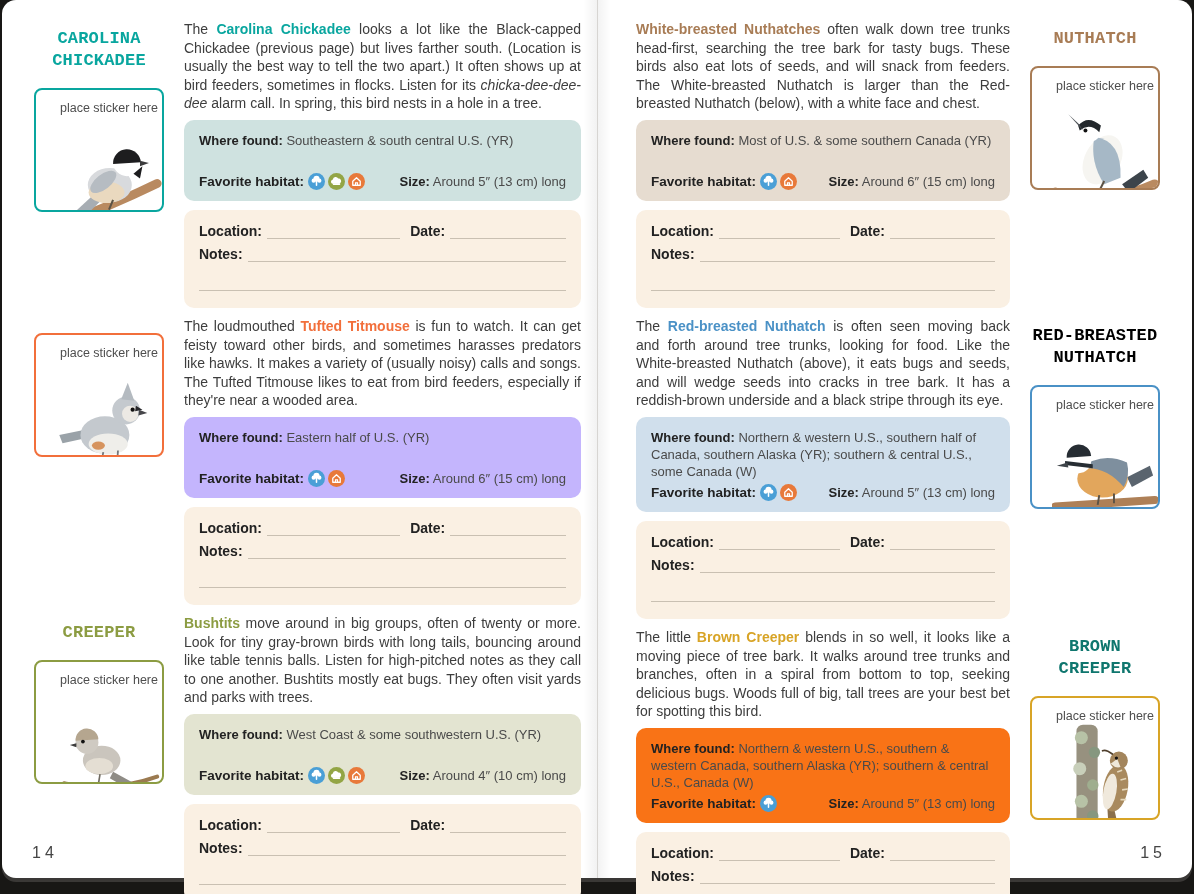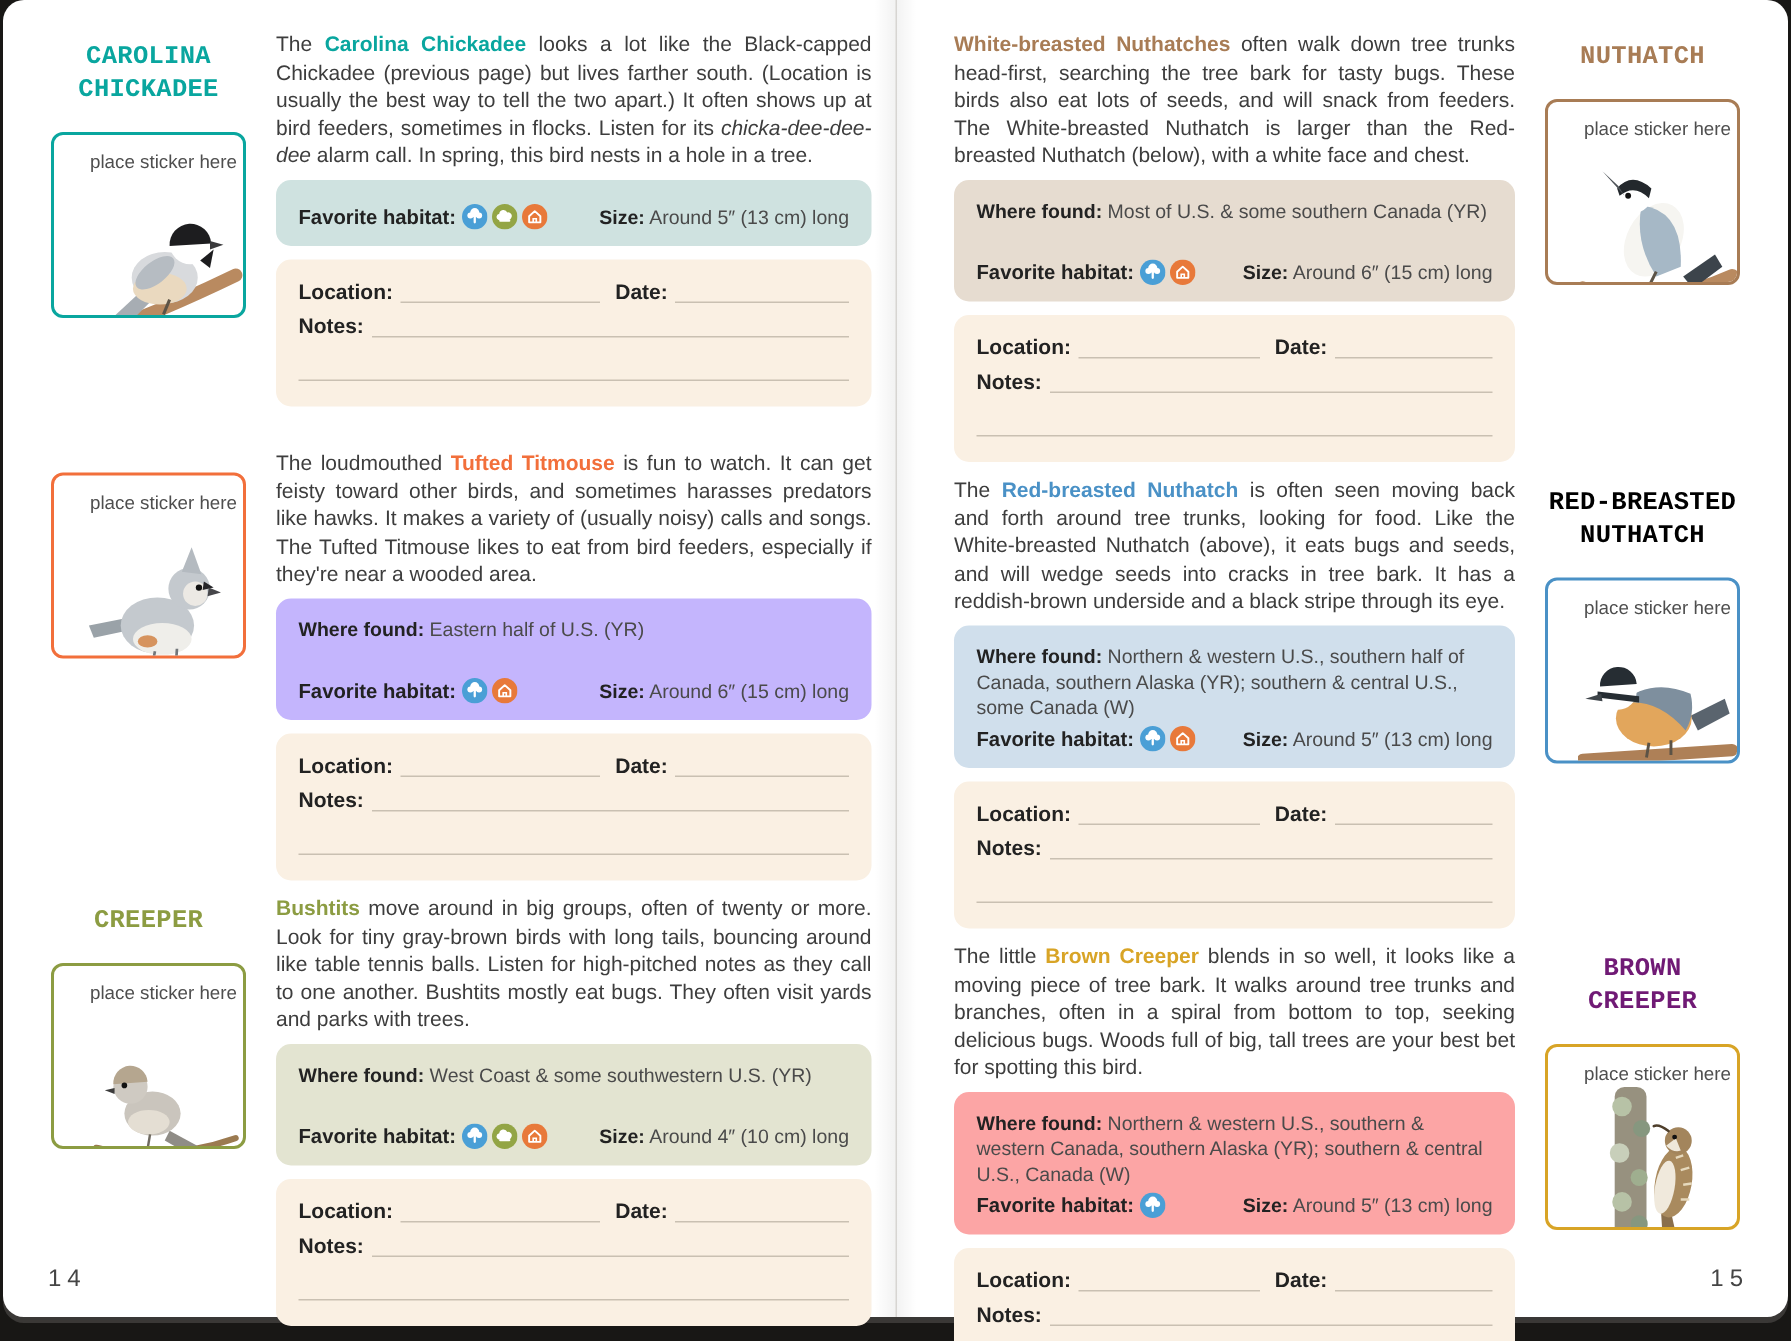--- a/index.html
+++ b/index.html
@@ -82,20 +82,21 @@
               <polygon points="95,72 106,63 103,78" fill="#1d1d1f"></polygon>
               <polygon points="103,56 114,59 103,63" fill="#3a3a3c"></polygon>
               <path d="M70 104 l-5 12" stroke="#5c5346" stroke-width="2.5"></path>
             </svg>
           </div>
         </div>
       </aside>
       <div class="main">
         <p class="para"><span>The </span><b class="nm" style="color: rgb(9, 166, 159);">Carolina Chickadee</b><span> looks a lot like the Black-capped Chickadee (previous page) but lives farther south. (Location is usually the best way to tell the two apart.) It often shows up at bird feeders, sometimes in flocks. Listen for its </span><i>chicka-dee-dee-dee</i><span> alarm call. In spring, this bird nests in a hole in a tree.</span></p>
         <div class="infobox" style="background-color: rgb(207, 226, 224);">
+          <div class="where-row"><b>Where found:</b> <span>Southeastern &amp; south central U.S. (YR)</span></div>
           <div class="hab-row">
             <div class="hab-left">
                 <b>Favorite habitat:</b>
                 <span class="icons">
                   <svg class="hic" viewBox="0 0 20 20">
                     <circle cx="10" cy="10" r="10" fill="#4A9FD6"></circle>
                     <rect x="9.1" y="9" width="1.8" height="6.2" rx="0.9" fill="#fff"></rect>
                     <circle cx="10" cy="6.8" r="3.6" fill="#fff"></circle>
                     <circle cx="6.6" cy="9" r="2.4" fill="#fff"></circle>
                     <circle cx="13.4" cy="9" r="2.4" fill="#fff"></circle>
@@ -400,21 +401,21 @@
               <path d="M58 102 l-2 12 M76 100 l0 12" stroke="#5c5346" stroke-width="2.4"></path>
             </svg>
           </div>
         </div>
       </aside>
     </section>
 
     <section class="species rgt s3">
       <div class="main">
         <p class="para"><span>The little </span><b class="nm" style="color: rgb(216, 164, 38);">Brown Creeper</b><span> blends in so well, it looks like a moving piece of tree bark. It walks around tree trunks and branches, often in a spiral from bottom to top, seeking delicious bugs. Woods full of big, tall trees are your best bet for spotting this bird.</span><i></i><span></span></p>
-        <div class="infobox" style="background-color: #fca5a5;">
+        <div class="infobox" style="background-color: #f97316;">
           <div class="where-row"><b>Where found:</b> <span>Northern &amp; western U.S., southern &amp; western Canada, southern Alaska (YR); southern &amp; central U.S., Canada (W)</span></div>
           <div class="hab-row">
             <div class="hab-left">
                 <b>Favorite habitat:</b>
                 <span class="icons">
                   <svg class="hic" viewBox="0 0 20 20">
                     <circle cx="10" cy="10" r="10" fill="#4A9FD6"></circle>
                     <rect x="9.1" y="9" width="1.8" height="6.2" rx="0.9" fill="#fff"></rect>
                     <circle cx="10" cy="6.8" r="3.6" fill="#fff"></circle>
                     <circle cx="6.6" cy="9" r="2.4" fill="#fff"></circle>
@@ -433,21 +434,21 @@
               <span class="line l-date"></span>
             </div>
           <div class="frow">
               <b>Notes:</b>
               <span class="line l-notes"></span>
             </div>
           <div class="frow"></div>
         </div>
       </div>
       <aside class="side">
-        <h2 class="title" style="color: #701a75;">
+        <h2 class="title" style="color: #0f766e;">
           <span>BROWN</span>
           <span>CREEPER</span>
         </h2>
         <div class="sticker" style="border-color: rgb(216, 164, 38);">
           <div class="sticker-label">place sticker here</div>
           <div class="bird-art">
             <svg viewBox="0 0 130 140" preserveAspectRatio="xMidYMax meet">
               <rect x="30" y="2" width="26" height="138" rx="8" fill="#97917f"></rect>
               <circle cx="36" cy="18" r="8" fill="#b7c2a6"></circle>
                 <circle cx="52" cy="36" r="7" fill="#86977f"></circle>

